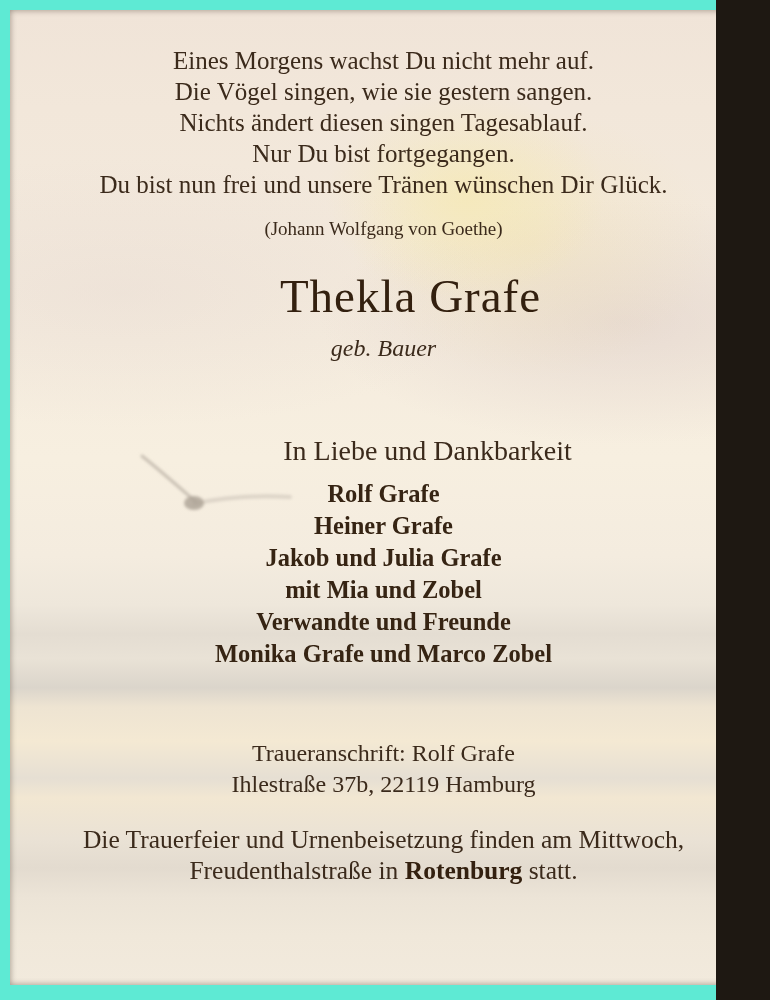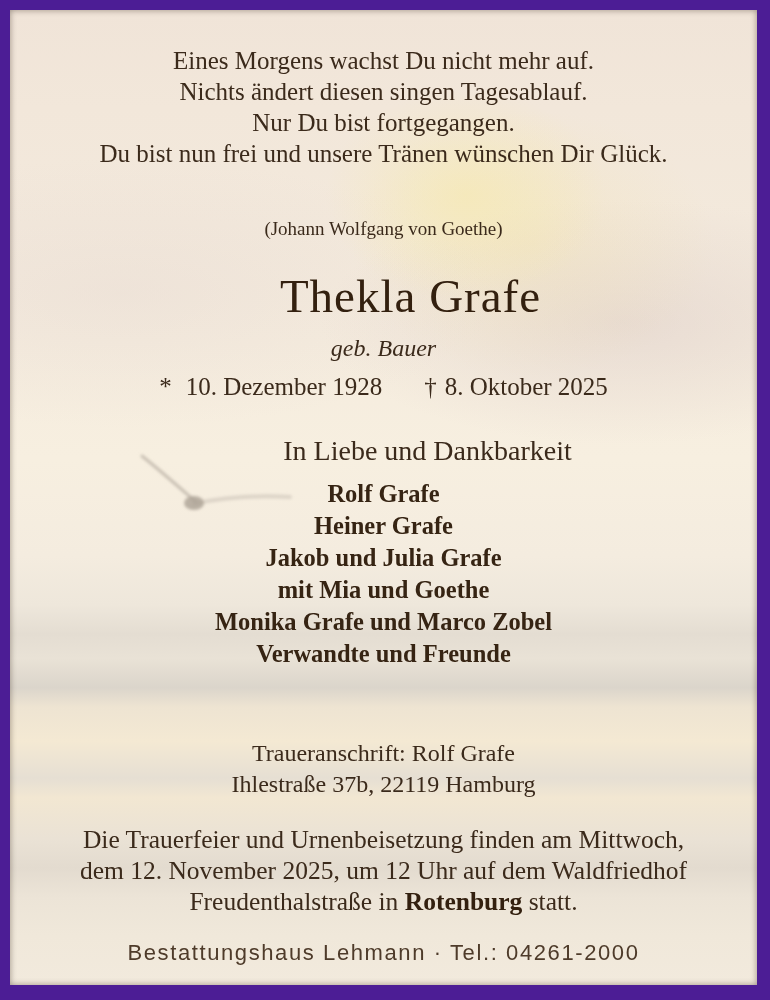--- a/index.html
+++ b/index.html
@@ -2,23 +2,23 @@
 <html lang="de"><head>
 <meta charset="utf-8">
 <style>
   html, body {
     margin: 0;
     padding: 0;
     background: #1e1812;
   }
   .page {
     position: relative;
-    width: 770px;
+    width: 716px;
     height: 1000px;
-    background: #4c1d95;
+    background: #5eead4;
     overflow: hidden;
     font-family: "Liberation Serif", "DejaVu Serif", serif;
   }
   .canvas {
     position: absolute;
     left: 10px;
     top: 10px;
     width: 747px;
     height: 975px;
     overflow: hidden;
@@ -70,57 +70,49 @@
       </defs>
       <g filter="url(#soft)">
         <path d="M14 6 C 34 22, 52 38, 68 52" stroke="#b9b0a4" stroke-width="3" fill="none" stroke-linecap="round" opacity="0.75"></path>
         <path d="M66 54 C 92 48, 126 45, 162 47" stroke="#c6beb2" stroke-width="4" fill="none" stroke-linecap="round" opacity="0.55"></path>
         <ellipse cx="66" cy="53" rx="10" ry="7" fill="#aba195" opacity="0.8"></ellipse>
       </g>
     </svg>
 
     <div class="block poem">
       <div>Eines Morgens wachst Du nicht mehr auf.</div>
+      <div>Die Vögel singen, wie sie gestern sangen.</div>
       <div>Nichts ändert diesen singen Tagesablauf.</div>
       <div>Nur Du bist fortgegangen.</div>
       <div>Du bist nun frei und unsere Tränen wünschen Dir Glück.</div>
     </div>
 
     <div class="block attribution">(Johann Wolfgang von Goethe)</div>
 
     <div class="block name">Thekla Grafe</div>
 
     <div class="block maiden">geb. Bauer</div>
 
-    <div class="block dates">
-      <span class="sym birth-sym">*</span><span>10. Dezember 1928</span><span class="gap"></span><span class="sym death-sym">†</span><span>8. Oktober 2025</span>
-    </div>
 
     <div class="block tribute">In Liebe und Dankbarkeit</div>
 
     <div class="block mourners">
       <div>Rolf Grafe</div>
       <div>Heiner Grafe</div>
       <div>Jakob und Julia Grafe</div>
-      <div>mit Mia und Goethe</div>
+      <div>mit Mia und Zobel</div>
+      <div>Verwandte und Freunde</div>
       <div>Monika Grafe und Marco Zobel</div>
-      <div>Verwandte und Freunde</div>
     </div>
 
     <div class="block address">
       <div>Traueranschrift: Rolf Grafe</div>
       <div>Ihlestraße 37b, 22119 Hamburg</div>
     </div>
 
     <div class="block ceremony">
       <div>Die Trauerfeier und Urnenbeisetzung finden am Mittwoch,</div>
-      <div>dem 12. November 2025, um 12 Uhr auf dem Waldfriedhof</div>
       <div><span>Freudenthalstraße in </span><b>Rotenburg</b><span> statt.</span></div>
     </div>
 
-    <div class="block footer">
-      <span>Bestattungshaus Lehmann</span>
-      <span>·</span>
-      <span>Tel.: 04261-2000</span>
-    </div>
 
   </div>
 </div>
 
 </body></html>

